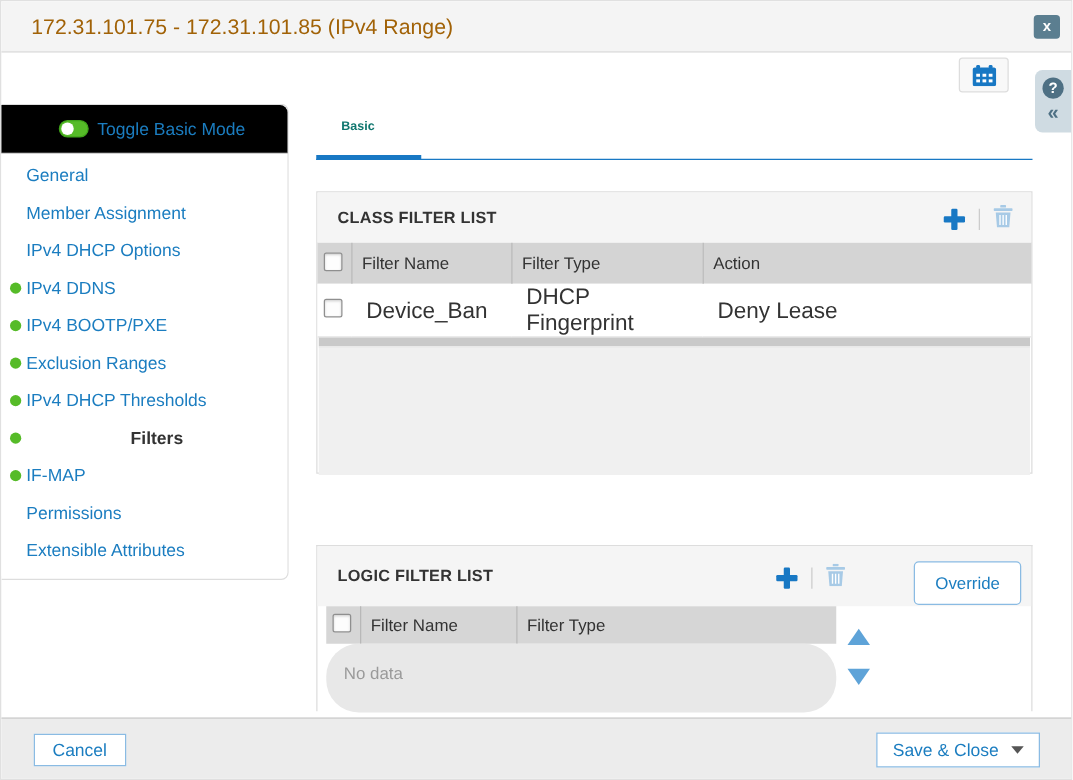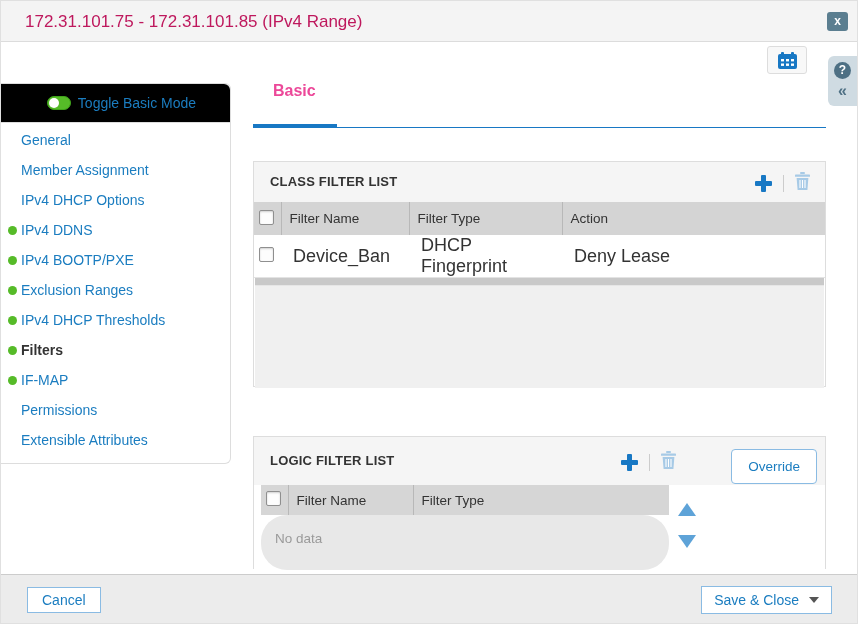--- a/index.html
+++ b/index.html
@@ -10,21 +10,21 @@
     overflow:hidden; border:1px solid #e0e0e0;
   }
 
   
   .titlebar {
     position:absolute; left:0; top:0; width:858px; height:41px;
     background:#f4f4f4; border-bottom:1px solid #dcdcdc;
   }
   .titlebar .title {
     position:absolute; left:24px; top:0; line-height:41px;
-    font-size:17px; color:#be185d;
+    font-size:17px; color:#a16207;
   }
   .close-btn {
     position:absolute; right:11px; top:11px; width:21px; height:19px;
     background:#5b7e90; border-radius:3px; color:#fff; text-align:center;
     font-size:12px; font-weight:bold; line-height:19px; cursor:pointer;
   }
 
   
   .calendar-btn {
     position:absolute; left:766px; top:45px; width:40px; height:28px;
@@ -69,26 +69,26 @@
   .nav { padding-top:2px; }
   .nav-item {
     position:relative; height:30px; line-height:30px; padding-left:20px;
     font-size:14px; color:#1b7dc0; cursor:pointer; white-space:nowrap;
   }
   .nav-item .dot {
     display:none; position:absolute; left:7px; top:10.5px; width:9px; height:9px;
     border-radius:50%; background:#56bb28;
   }
   .nav-item.has-dot .dot { display:block; }
-  .nav-item.active { color:#333; font-weight:bold; }
+  .nav-item.active { color:#333; font-weight:bold;text-align:center; }
 
   
   .tab-label {
-    position:absolute; left:272px; top:81px; font-size:16px; font-weight:bold;
-    color:#ec4899; cursor:pointer;
+    position:absolute; left:272px; top:95px; font-size:10px; font-weight:bold;
+    color:#0f766e; cursor:pointer;
   }
   .tab-line {
     position:absolute; left:252px; top:126px; width:573px; height:1px; background:#1878c4;
   }
   .tab-bar {
     position:absolute; left:252px; top:123px; width:84px; height:4px; background:#1878c4;
   }
 
   
   .panel { position:absolute; left:252px; width:573px; border:1px solid #ddd; background:#fff; }
@@ -110,21 +110,21 @@
 
   table.grid { border-collapse:collapse; width:100%; table-layout:fixed; }
   .grid thead td {
     background:#d4d4d4; height:33px; font-size:13.5px; color:#333;
     border-right:1px solid #b8b8b8; padding-left:8px;
   }
   .grid thead td:last-child { border-right:none; }
   .grid thead td.cb { padding-left:5px; }
 
   
-  #class-panel { top:160px; height:226px; }
+  #class-panel { top:152px; height:226px; }
   #class-panel .panel-header { height:40px; }
   #class-panel .panel-title { position:absolute; left:16px; top:0; line-height:40px; }
   #class-panel .hdr-icons { position:absolute; right:14px; top:10px; display:flex; align-items:center; gap:10px; }
   #class-panel .body-row td {
     background:#fff; height:40px; font-size:18px; color:#333;
     border-bottom:1px solid #e3e3e3; padding-left:12px;
   }
   #class-panel .body-row td.cb { padding-left:5px; }
   .scroll-strip { height:7px; background:#c9c9c9; margin:0 1px; }
   .empty-fill { height:103px; background:#f0f0f0; margin:0 1px; border-top:1px solid #e6e6e6; }

